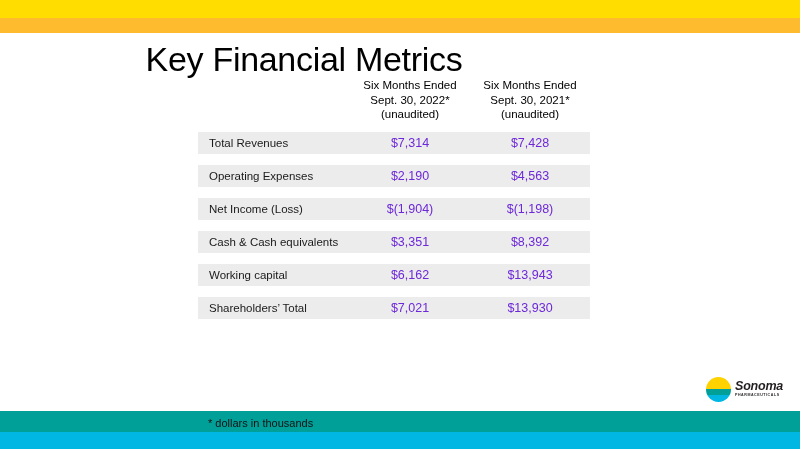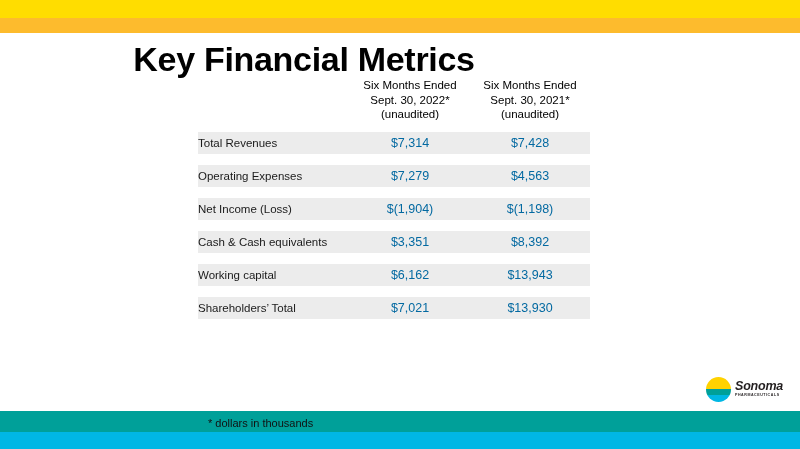--- a/index.html
+++ b/index.html
@@ -30,50 +30,51 @@
   #bar-cyan-bottom   { top: 432px; height: 17px; background: #00B7E4; }
 
   
   #title {
     position: absolute;
     top: 40px;
     left: 0;
     width: 800px;
     text-align: center;
     font-size: 34px;
-    font-weight: bold;
+    font-weight: normal;
     color: #000000;
     letter-spacing: -0.3px;
     padding-right: 192px;
     box-sizing: border-box;
   }
 
   
   #table {
     position: absolute;
     top: 78px;
     left: 198px;
     width: 392px;
   }
   .trow {
     display: flex;
     align-items: center;
   }
   .col-label {
     flex: 0 0 152px;
+    padding-left: 11px;
     box-sizing: border-box;
     font-size: 11.5px;
     color: #1a1a1a;
     text-align: left;
   }
   .col-val {
     flex: 1 1 0;
     text-align: center;
     font-size: 12.5px;
-    color: #0369a1;
+    color: #6d28d9;
   }
 
   
   #header-row {
     display: flex;
     align-items: flex-start;
     height: 54px;
   }
   #header-row .col-label { flex: 0 0 152px; }
   .hcell {
@@ -171,21 +172,21 @@
 
     <div class="trow data-row">
       <div class="col-label">Total Revenues</div>
       <div class="col-val">$7,314</div>
       <div class="col-val">$7,428</div>
     </div>
 
 
     <div class="trow data-row">
       <div class="col-label">Operating Expenses</div>
-      <div class="col-val">$7,279</div>
+      <div class="col-val">$2,190</div>
       <div class="col-val">$4,563</div>
     </div>
 
     <div class="trow data-row">
       <div class="col-label">Net Income (Loss)</div>
       <div class="col-val">$(1,904)</div>
       <div class="col-val">$(1,198)</div>
     </div>
 
 

